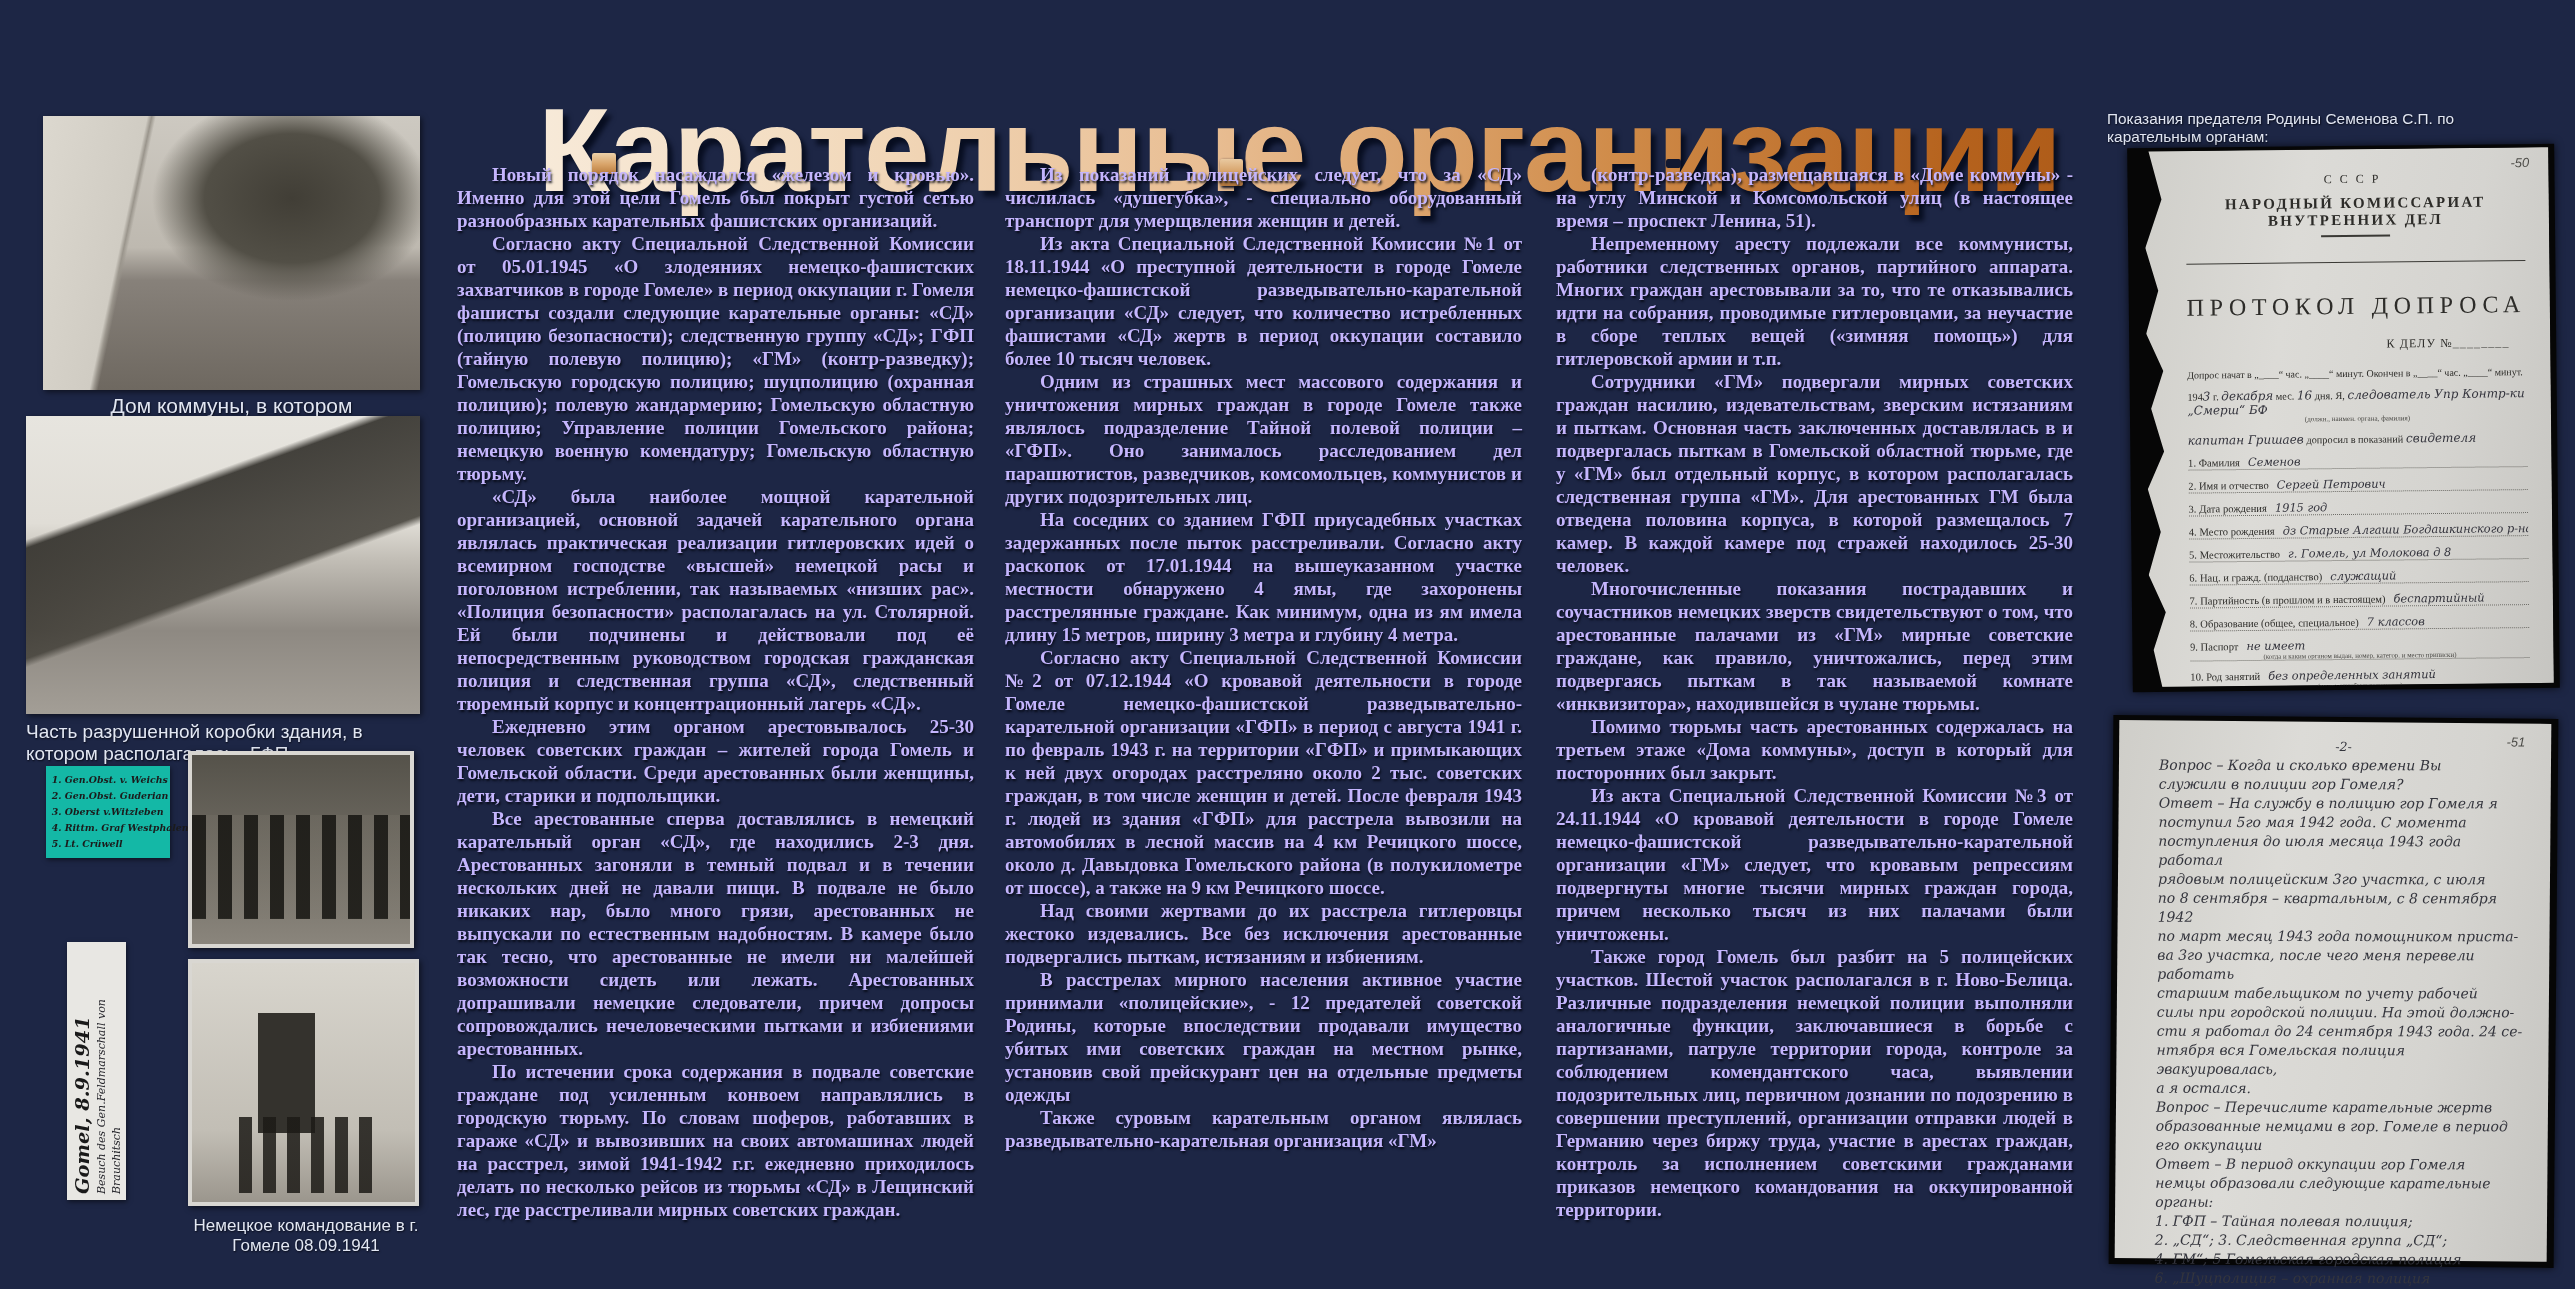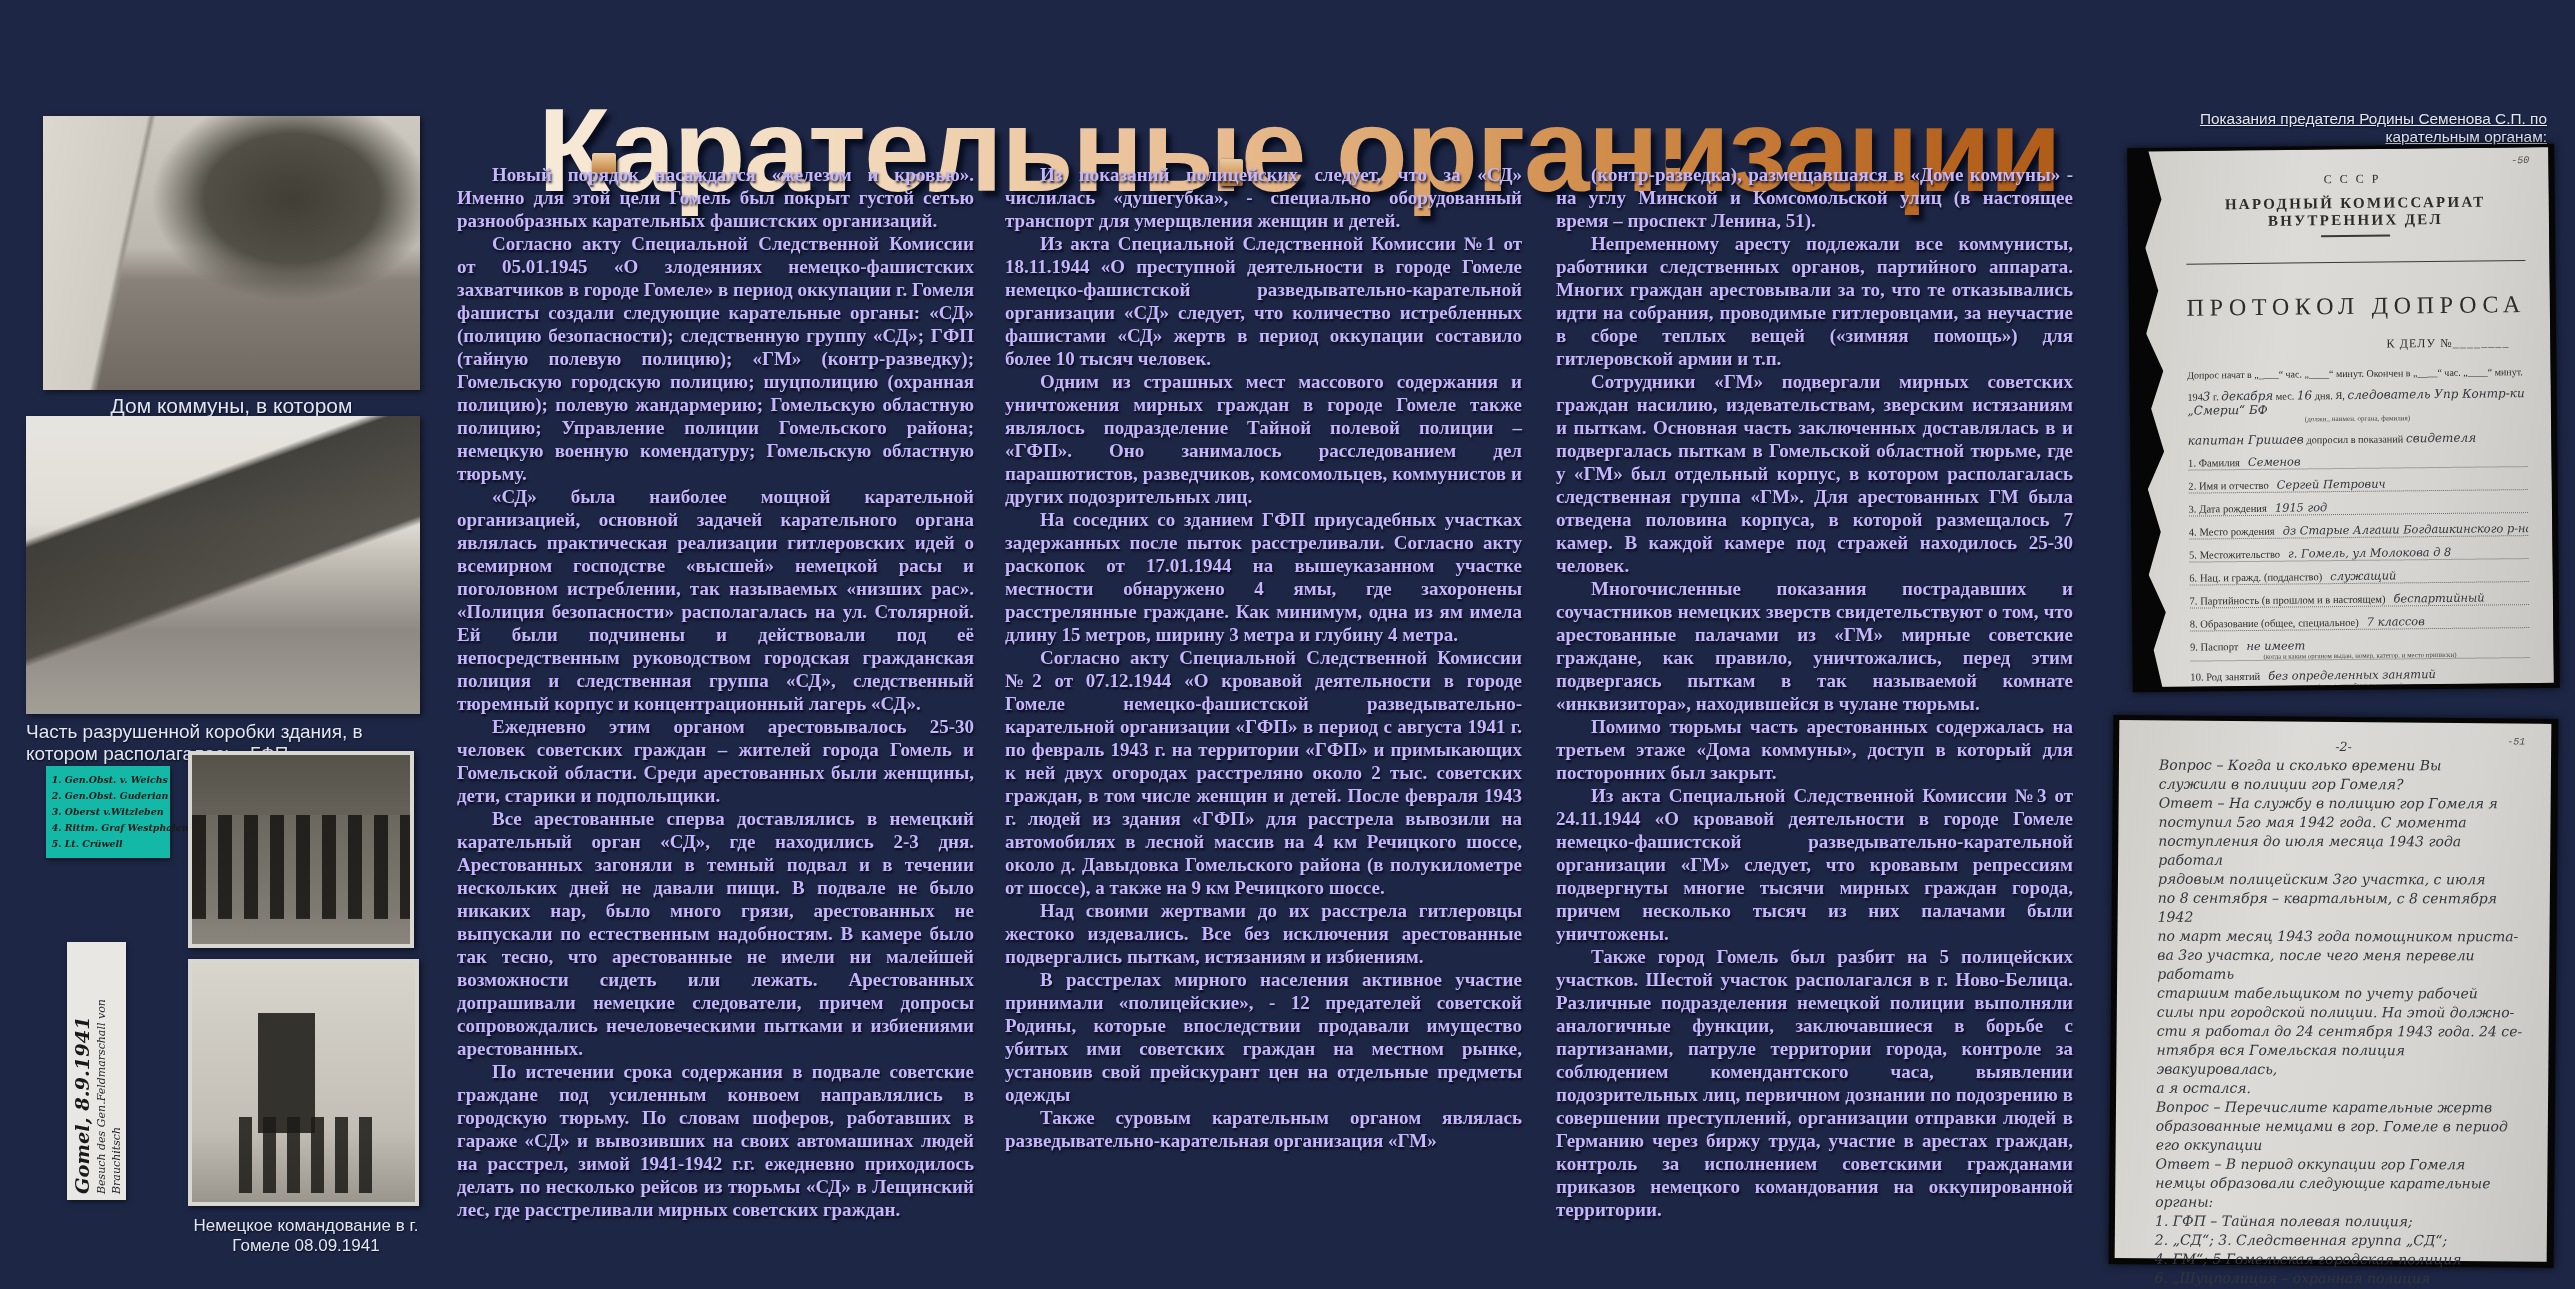--- a/index.html
+++ b/index.html
@@ -60,31 +60,31 @@
   .officer-card div{font-family:"DejaVu Serif",serif;font-style:italic;font-weight:bold;
                     font-size:9.4px;line-height:16px;color:#1b1b1b;white-space:nowrap;}
   
   .vstrip{position:absolute;left:67px;top:942px;width:59px;height:258px;background:#e8e7e3;
           box-shadow:1.1px 1.7px 4.6px rgba(0,0,0,0.5);}
   .vstrip .inner{position:absolute;left:50%;top:50%;width:246px;transform:translate(-50%,-50%) rotate(-90deg);
                  text-align:left;}
   .v1{font-family:"DejaVu Serif",serif;font-style:italic;font-weight:bold;font-size:19.4px;color:#191919;line-height:23px;}
   .v2{font-family:"DejaVu Serif",serif;font-style:italic;font-size:11px;color:#24242a;line-height:15px;}
   
-  .right-cap{left:2107px;top:110px;width:440px;font-size:15.4px;text-align:right;text-decoration:underline;}
+  .right-cap{left:2107px;top:110px;width:440px;font-size:15.4px;text-align:left;}
   .doc-backing{position:absolute;background:#060606;box-shadow:0 0 8px rgba(0,0,0,0.7);}
   .backing1{left:2130px;top:146px;width:427px;height:544px;transform:rotate(-0.6deg);}
   .backing2{left:2111px;top:717px;width:445px;height:549px;transform:rotate(0.5deg);}
   .paper{position:absolute;background:linear-gradient(100deg,#cfcec9 0%,#dcdbd7 35%,#d5d4d0 70%,#c6c5c1 100%);
          color:#2d2c29;}
   .paper1{left:4.6px;top:3.4px;right:5.7px;bottom:4.6px;
           clip-path:polygon(4% 0,100% 0,100% 100%,6% 100%,4% 93%,7% 86%,3% 79%,6% 71%,3% 63%,7% 56%,4% 48%,7% 41%,3% 34%,6% 26%,3% 18%,7% 9%);
           padding:15px 24px 5.7px 53px;box-sizing:border-box;font-size:11px;}
   .paper2{left:5.7px;top:4.6px;right:6.9px;bottom:5.7px;padding:15px 23px 5.7px 40px;box-sizing:border-box;}
-  .pageno{position:absolute;font-family:Liberation Mono, monospace;font-style:italic;font-size:10px;color:#4d4c48;}
+  .pageno{position:absolute;font-family:Liberation Sans, sans-serif;font-style:italic;font-size:13px;color:#4d4c48;}
   .pn1{right:19.4px;top:8px;} .pn2{right:26px;top:9px;}
   .d-cccp{text-align:center;letter-spacing:8px;font-size:12px;margin-top:8px;}
   .d-org{text-align:center;letter-spacing:2.3px;font-size:15px;font-weight:bold;margin-top:8px;}
   .d-rule-s{width:69px;height:1.7px;background:#3a3935;margin:5.7px auto 0;}
   .d-rule-l{height:1.7px;background:#3a3935;margin:25px 0 0;}
   .d-title{text-align:center;letter-spacing:5.7px;font-size:24px;margin-top:30px;}
   .d-case{text-align:right;font-size:12px;letter-spacing:1.1px;margin:17px 17px 0 0;}
   .d-time{font-size:10px;margin-top:16px;}
   .d-line{font-size:10.3px;margin-top:9px;}
   .hw{font-family:"DejaVu Serif",serif;font-style:italic;color:#33333c;}

